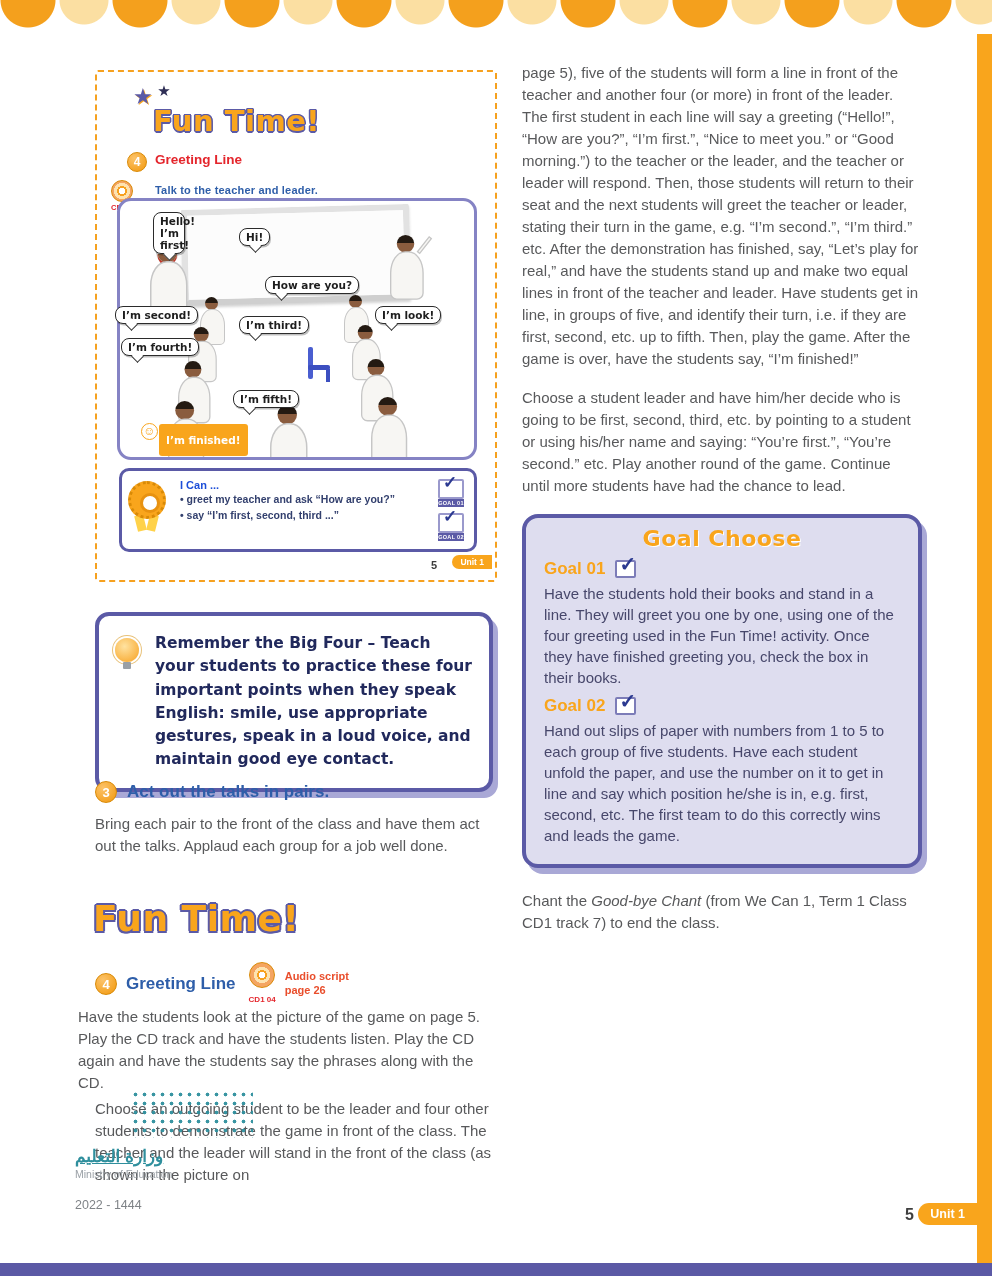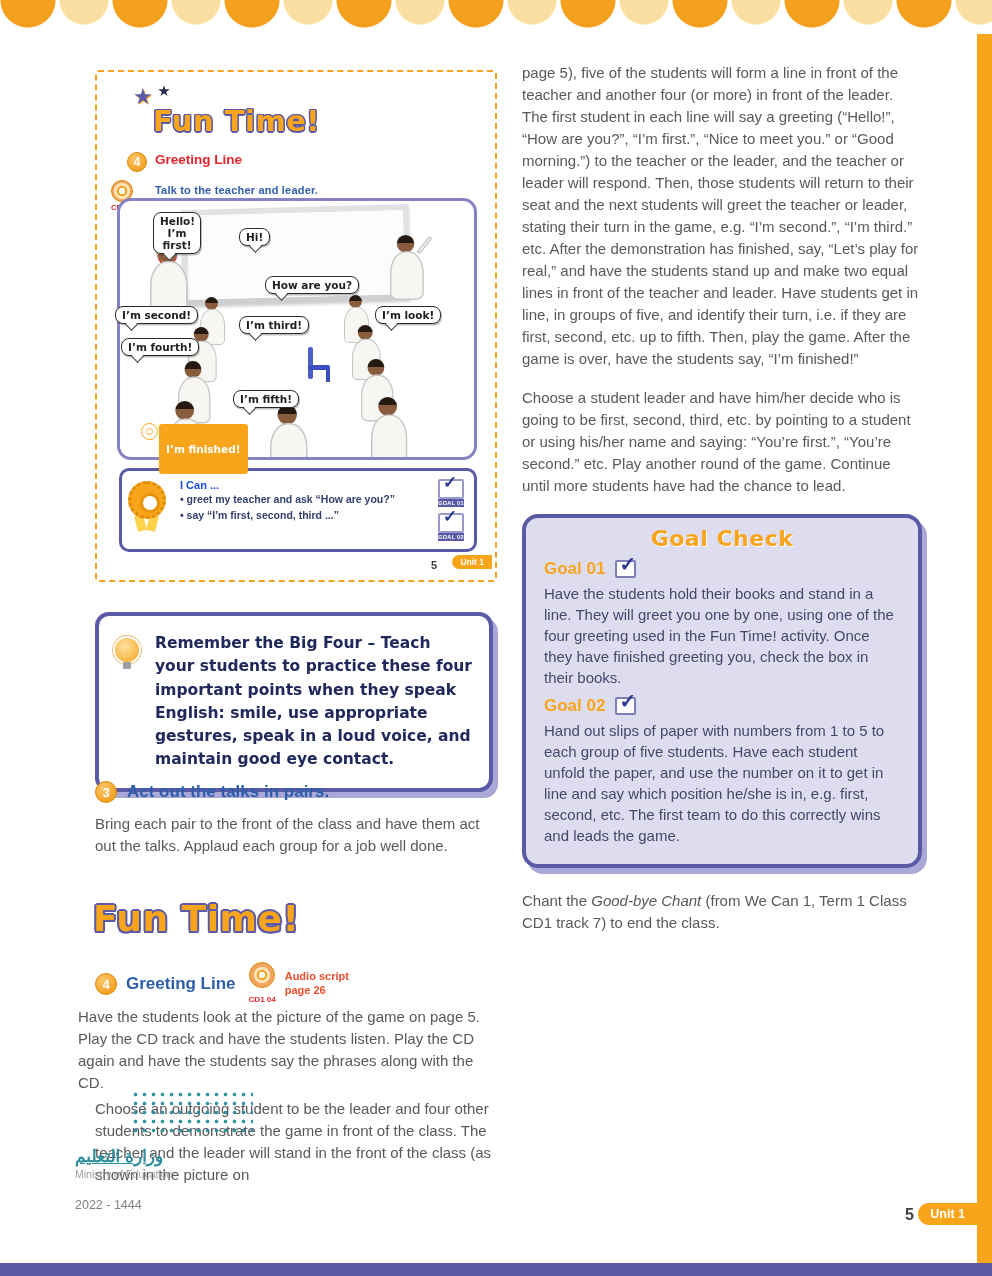--- a/index.html
+++ b/index.html
@@ -64,30 +64,30 @@
   .chair { position:absolute; left:186px; top:146px; width:26px; height:36px; }
   .chair .back { position:absolute; left:2px; top:0; width:5px; height:32px; background:#4a5ed0; border-radius:2px; }
   .chair .seat { position:absolute; left:2px; top:18px; width:22px; height:5px; background:#3c4fc0; border-radius:2px; }
   .chair .leg  { position:absolute; left:20px; top:22px; width:4px; height:13px; background:#3c4fc0; }
 
   .bubble { position:absolute; z-index:6; background:#fff; border:1.5px solid #2b2b2b; border-radius:8px;
     padding:2px 6px; font-size:10.5px; font-weight:bold; color:#1d1d1d; white-space:nowrap;
     font-family:"DejaVu Sans", sans-serif; box-shadow:1px 1.5px 0 rgba(0,0,0,.25); }
   .bubble::after { content:""; position:absolute; bottom:-5.5px; left:11px; width:8px; height:8px; background:#fff;
     border-right:1.5px solid #2b2b2b; border-bottom:1.5px solid #2b2b2b; transform:rotate(45deg); }
-  .b1 { left:56px;  top:140px; width:48px; white-space:normal; text-align:center; line-height:1.15; }
+  .b1 { left:56px;  top:140px; width:32px; white-space:normal; text-align:center; line-height:1.15; }
   .b2 { left:142px; top:156px; }
   .b3 { left:168px; top:204px; }
   .b4 { left:18px;  top:234px; }
   .b5 { left:142px; top:244px; }
   .b6 { left:278px; top:234px; }
   .b7 { left:24px;  top:266px; }
   .b8 { left:136px; top:318px; }
   .finished { position:absolute; z-index:6; left:62px; top:352px; background:#F9A51C; color:#fff;
-    font-weight:bold; font-size:10.5px; padding:19px 7px; border-radius:3px; font-family:"DejaVu Sans", sans-serif; }
+    font-weight:bold; font-size:10.5px; padding:10px 7px; border-radius:3px; font-family:"DejaVu Sans", sans-serif; }
   .smiley { position:absolute; z-index:7; left:44px; top:351px; width:17px; height:17px; border-radius:50%;
     background:#fff; border:1.5px solid #F9A51C; color:#F9A51C; font-size:12px; line-height:14px; text-align:center; }
 
   
   .ican { position:absolute; left:22px; top:396px; width:358px; height:84px; background:#fff;
     border:3px solid #5B5AA6; border-radius:10px; }
   .badge { position:absolute; left:6px; top:10px; width:38px; height:38px; border-radius:50%;
     background:#F9A51C; border:3px dotted #d98a06; z-index:2; }
   .badge::after { content:""; position:absolute; left:9px; top:9px; width:14px; height:14px; border-radius:50%;
     background:#fff; border:3px solid #e89210; }
@@ -282,21 +282,21 @@
     <div class="logo-arabic">وزارة التعليم</div>
     <div class="logo-ministry">Ministry of Education</div>
     <div class="logo-year">2022 - 1444</div>
   </div>
 
   <div class="right-col">
     <div class="body-text para">page 5), five of the students will form a line in front of the teacher and another four (or more) in front of the leader. The first student in each line will say a greeting (“Hello!”, “How are you?”, “I’m first.”, “Nice to meet you.” or “Good morning.”) to the teacher or the leader, and the teacher or leader will respond. Then, those students will return to their seat and the next students will greet the teacher or leader, stating their turn in the game, e.g. “I’m second.”, “I’m third.” etc. After the demonstration has finished, say, “Let’s play for real,” and have the students stand up and make two equal lines in front of the teacher and leader. Have students get in line, in groups of five, and identify their turn, i.e. if they are first, second, etc. up to fifth. Then, play the game. After the game is over, have the students say, “I’m finished!”</div>
     <div class="body-text para">Choose a student leader and have him/her decide who is going to be first, second, third, etc. by pointing to a student or using his/her name and saying: “You’re first.”, “You’re second.” etc. Play another round of the game. Continue until more students have had the chance to lead.</div>
 
     <div class="goal-check">
-      <div class="gc-title">Goal Check</div>
+      <div class="gc-title">Goal Choose</div>
       <div class="gc-label-row">
         <span class="gc-label">Goal 01</span>
         <span class="gc-box">
             <span class="mark">✓</span>
           </span>
       </div>
       <div class="gc-text">Have the students hold their books and stand in a line. They will greet you one by one, using one of the four greeting used in the Fun Time! activity. Once they have finished greeting you, check the box in their books.</div>
       <div class="gc-label-row">
         <span class="gc-label">Goal 02</span>
         <span class="gc-box">

